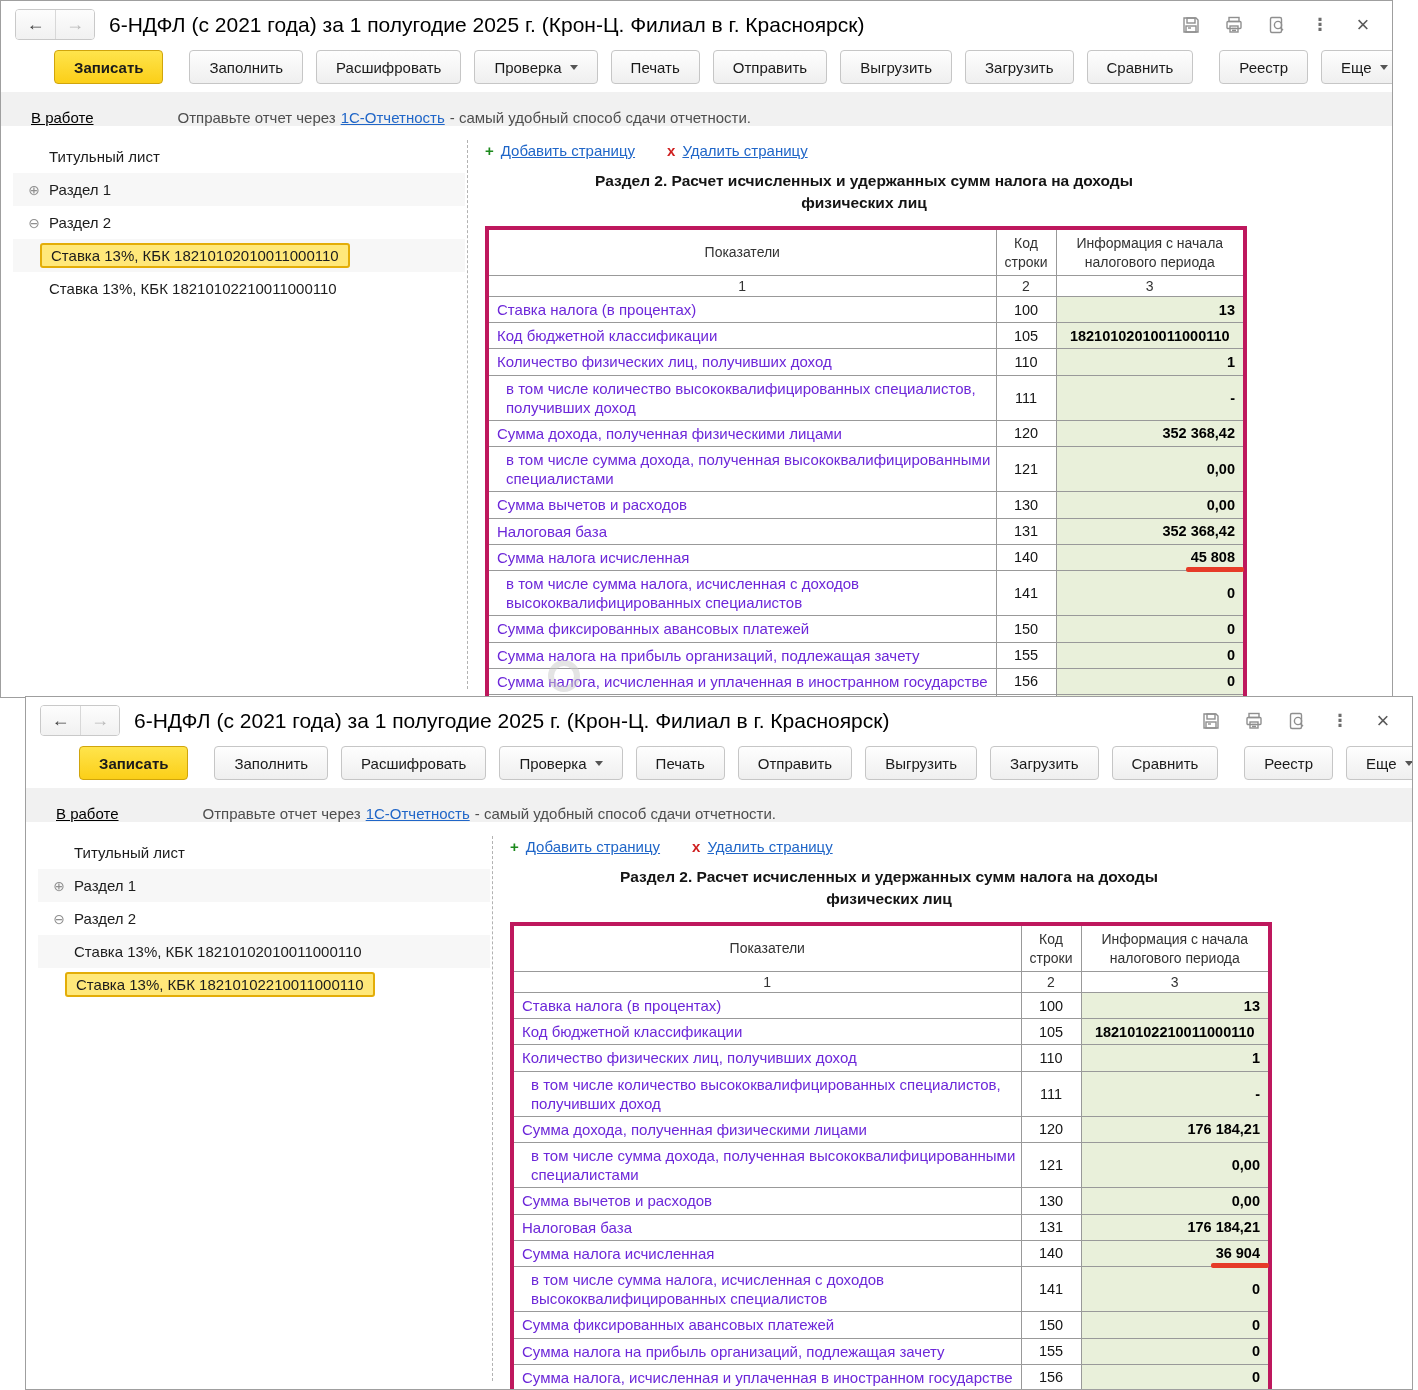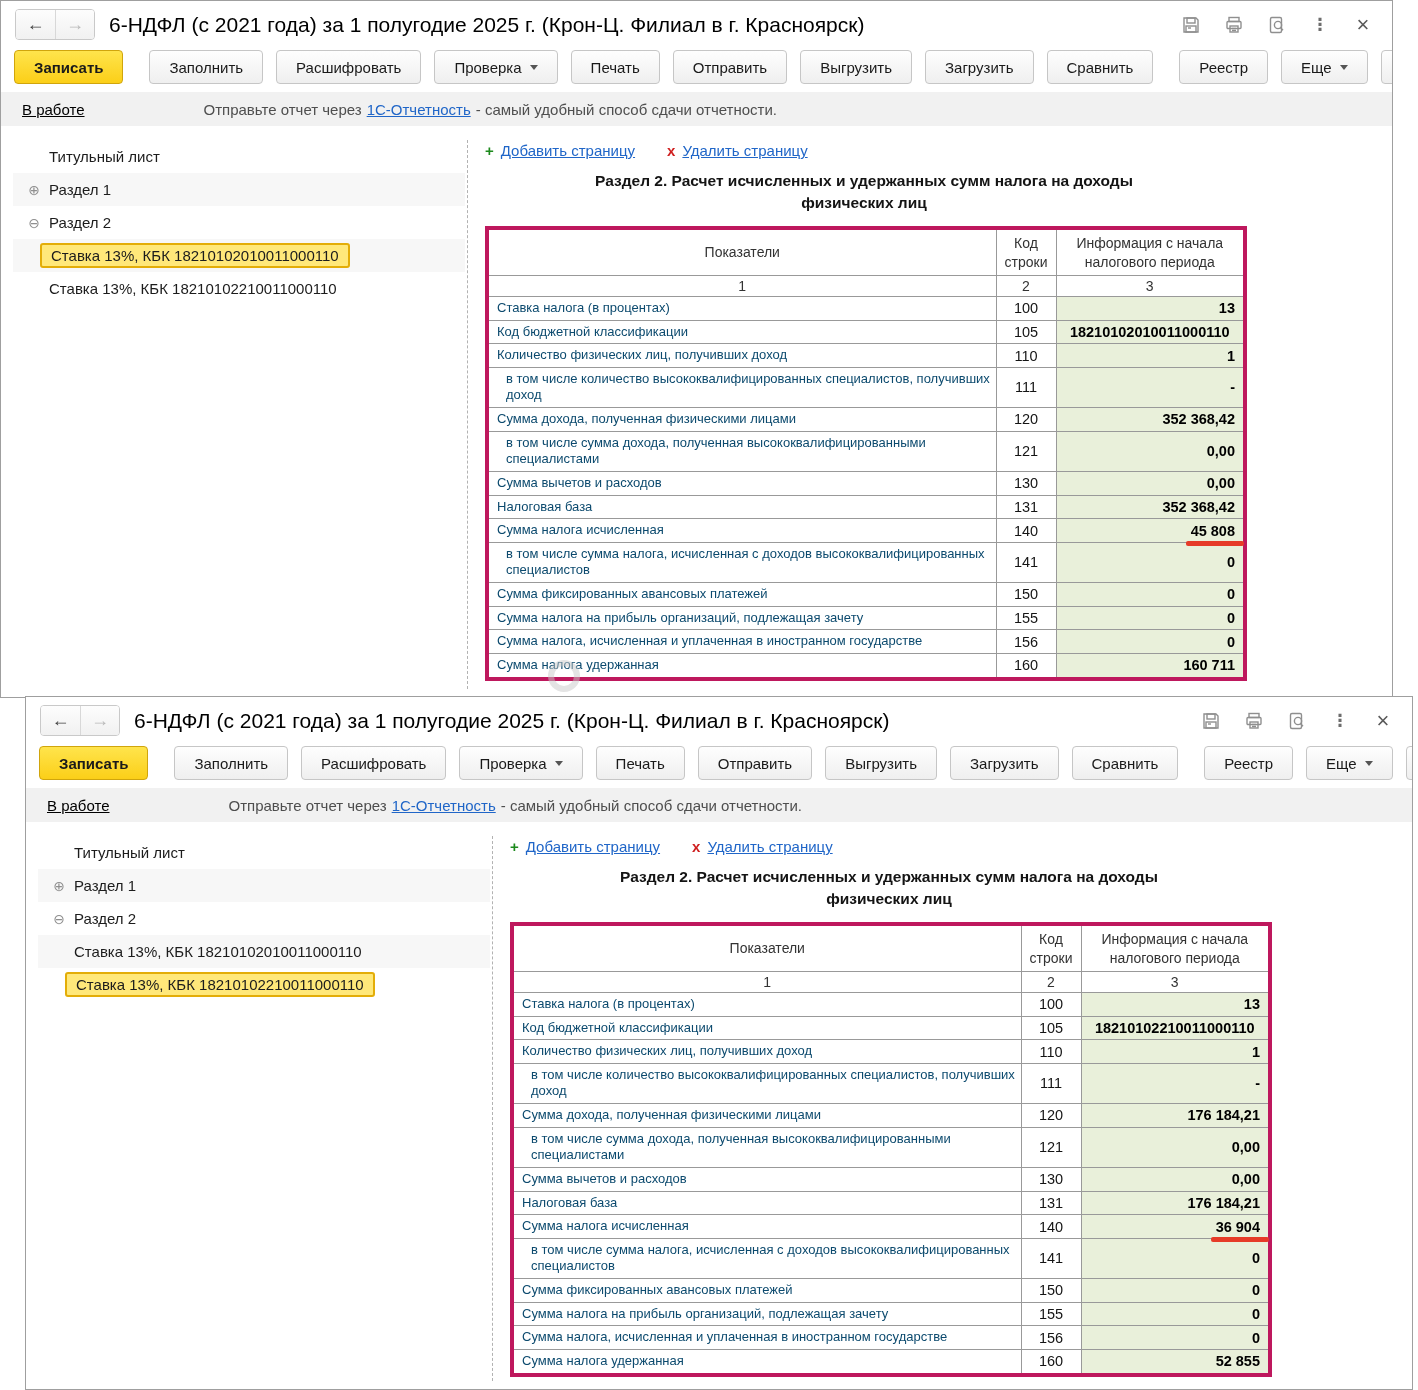--- a/index.html
+++ b/index.html
@@ -25,34 +25,34 @@
   }
   .navbtn.fwd { border-left:1px solid #d8d8d8; color:#b9b9b9; }
   .wtitle { flex:1 1 auto; text-align:left; font-size:21px; color:#000; white-space:nowrap; overflow:hidden; }
   .wicons { display:flex; align-items:center; gap:21px; margin-right:4px; flex:0 0 auto; }
   .wicon { display:flex; align-items:center; justify-content:center; width:22px; height:22px; cursor:pointer; }
   .wicon svg { display:block; stroke:#8f8f8f; fill:none; stroke-width:1.4; }
   .wicon.kebab { font-size:17px; color:#6d6d6d; font-weight:bold; }
   .wicon.close { font-size:22px; color:#5a5a5a; }
 
   
-  .toolbar { display:flex; align-items:center; gap:13px; padding:2px 13px 8px; flex:0 0 auto; }
+  .toolbar { display:flex; align-items:center; gap:13px; padding:2px 13px 8px; flex:0 0 auto;margin-left:40px; }
   .btn {
     height:34px; display:inline-flex; align-items:center; justify-content:center;
     padding:0 19px; font-size:15px; color:#1a1a1a; cursor:pointer; white-space:nowrap;
     border:1px solid #c6c6c6; border-radius:4px; background:linear-gradient(#fefefe,#efefef);
     font-family:inherit;
   }
   .btn.accent { background:linear-gradient(#ffe44c,#fc0); background:linear-gradient(#ffe44c,#fbcf18); border-color:#d0a50c; font-weight:700; }
   .menu-arrow { display:none; width:0; height:0; border:4px solid transparent; border-top:5px solid #555; margin-left:8px; margin-top:5px; }
   .btn.menu .menu-arrow { display:inline-block; }
   .tspacer { flex:1 1 auto; }
 
   
-  .statusbar { height:34px; flex:0 0 34px; background:#f1f1f1; display:flex; align-items:center; padding:0 21px; font-size:15px;gap:35px; }
+  .statusbar { height:34px; flex:0 0 34px; background:#f1f1f1; display:flex; align-items:flex-end; padding:0 30px; font-size:15px; }
   .status-state { color:#000; text-decoration:underline; margin-right:84px; cursor:pointer; }
   .status-msg { color:#4e4e4e; }
   .status-link { color:#2066c8; text-decoration:underline; cursor:pointer; margin:0 5px; }
 
   
   .content { flex:1 1 auto; display:flex; margin-top:6px; padding-left:12px; overflow:hidden; }
   .treepanel { width:452px; flex:0 0 452px; padding-top:8px; }
   .tree-row { position:relative; height:33px; display:flex; align-items:center; font-size:15px; color:#1c1c1c; cursor:pointer; }
   .tree-row:nth-child(even) { background:#f7f7f7; }
   .expander { position:absolute; left:13px; top:50%; transform:translateY(-50%); font-size:14px; color:#8f8f8f; width:16px; text-align:center; }
@@ -71,21 +71,21 @@
   .plink-icon.add { color:#1d8a1d; }
   .plink-icon.del { color:#cf1f1f; }
   .plink-text { color:#2066c8; text-decoration:underline; }
 
   .section-title { width:758px; text-align:center; font-weight:700; font-size:15.5px; line-height:1.4; color:#141414; margin:2px 0 13px; }
 
   table.report { width:758px; border-collapse:collapse; table-layout:fixed; border:4px solid #be185d; }
   table.report th, table.report td { border:1px solid #999; }
   thead th { font-weight:400; text-align:center; font-size:14px; color:#333; padding:4px 2px; line-height:1.3; background:#fff; }
   thead tr.numrow th { padding:1px 2px; }
-  td.lbl { padding:3px 4px 3px 8px; font-size:13px; color:#0c4a6e; line-height:1.28; background:#fff; }
+  td.lbl { padding:3px 4px 3px 8px; font-size:15px; color:#6d28d9; line-height:1.28; background:#fff; }
   tr.sub td.lbl { padding-left:17px; }
   td.code { text-align:center; font-size:14.5px; color:#141414; background:#fff; }
   td.val { background:#e9f0da; text-align:right; font-weight:700; font-size:14.5px; color:#000; padding:3px 8px; }
   tr.left td.val { text-align:center; }
   td.val .v { display:inline-block; position:relative; }
   tr.underline td.val .v::after {
     content:""; position:absolute; left:-5px; right:-9px; bottom:-7px; height:5px;
     background:#e63b28; border-radius:2px;
   }
 

